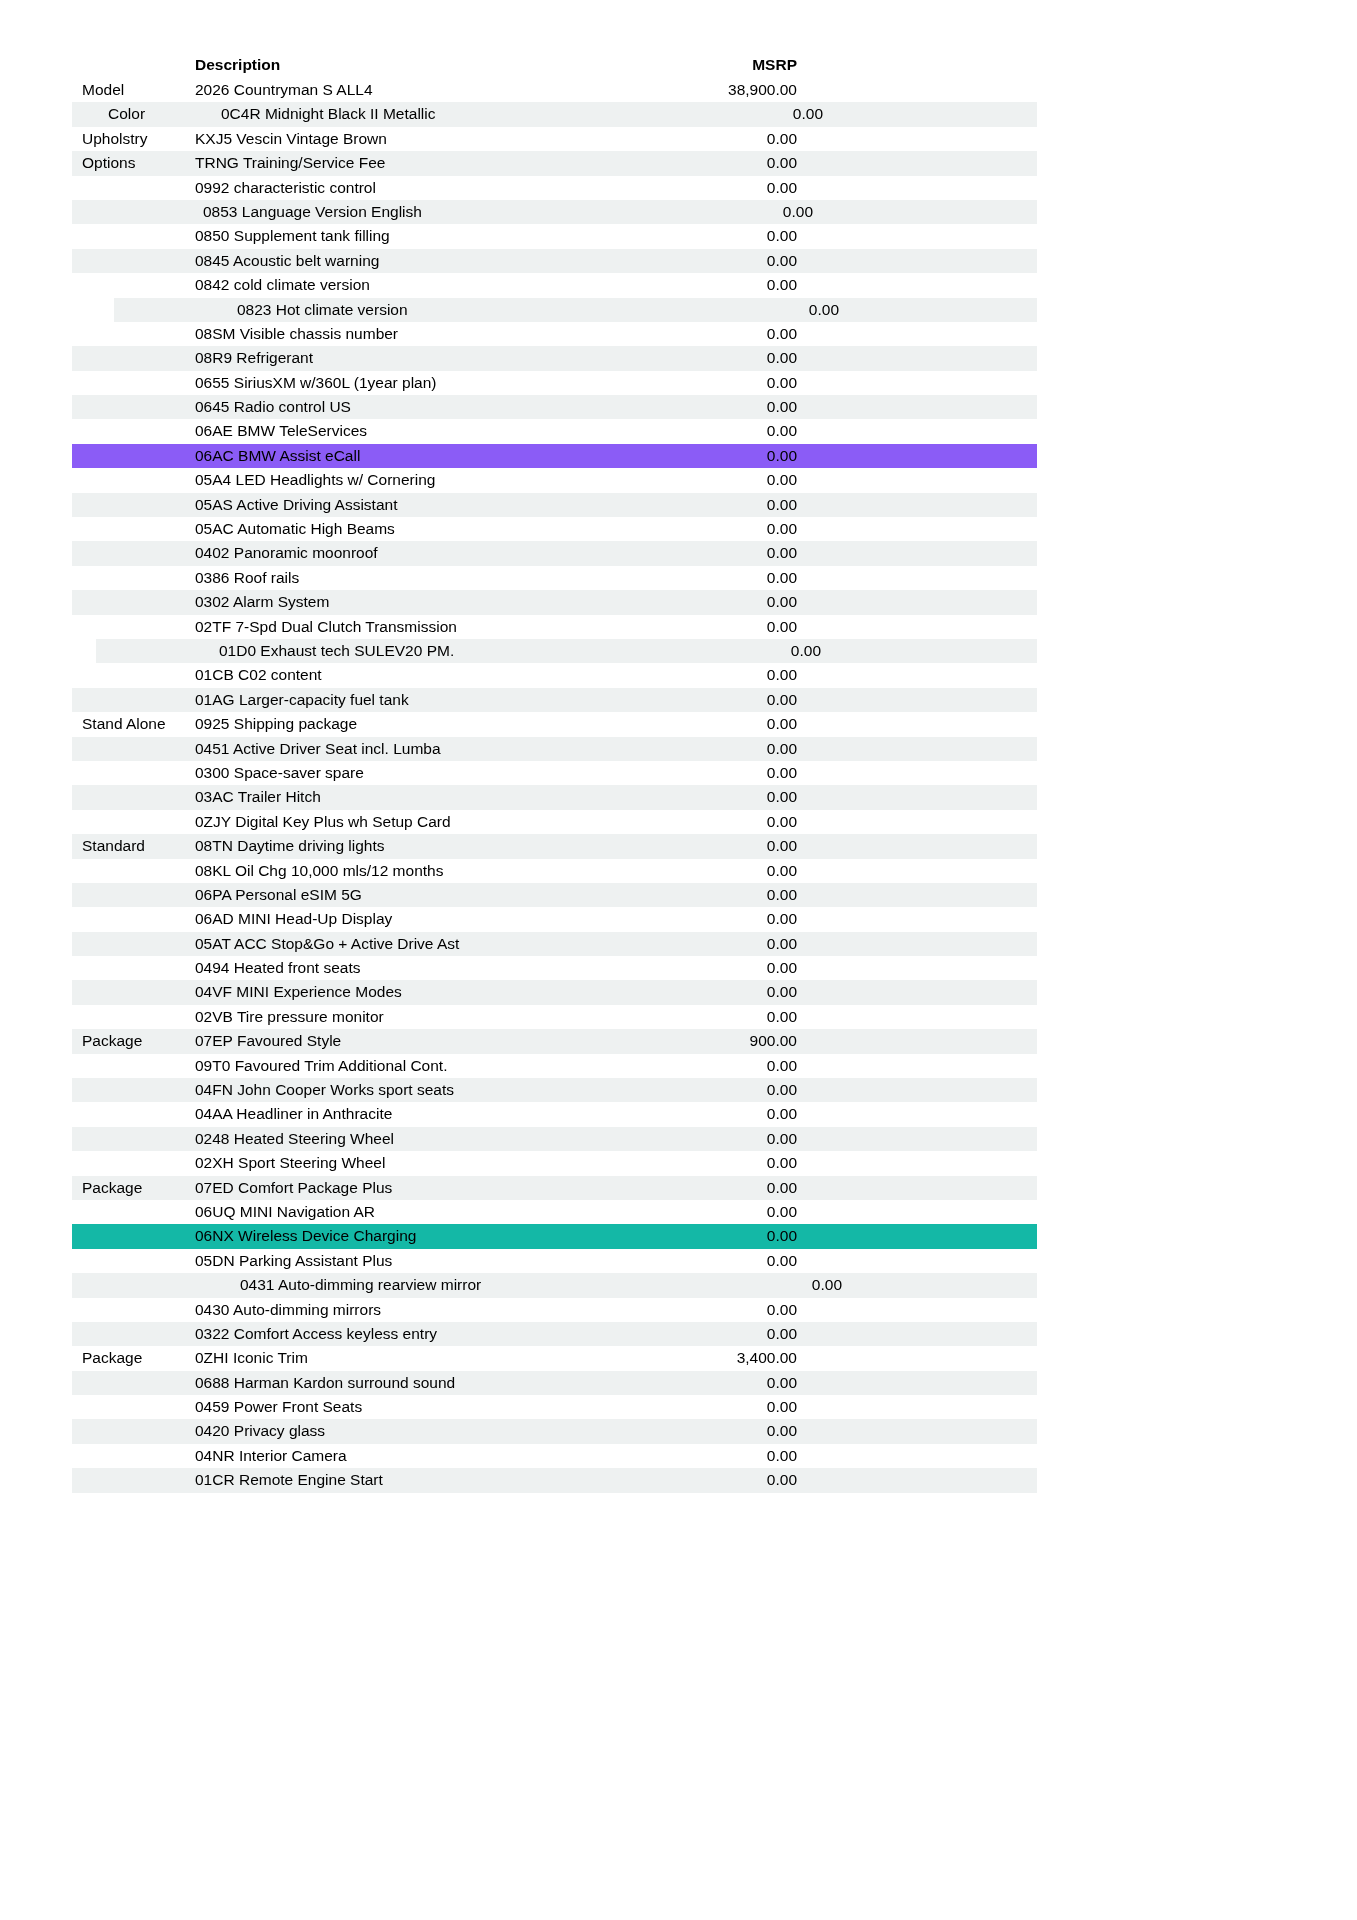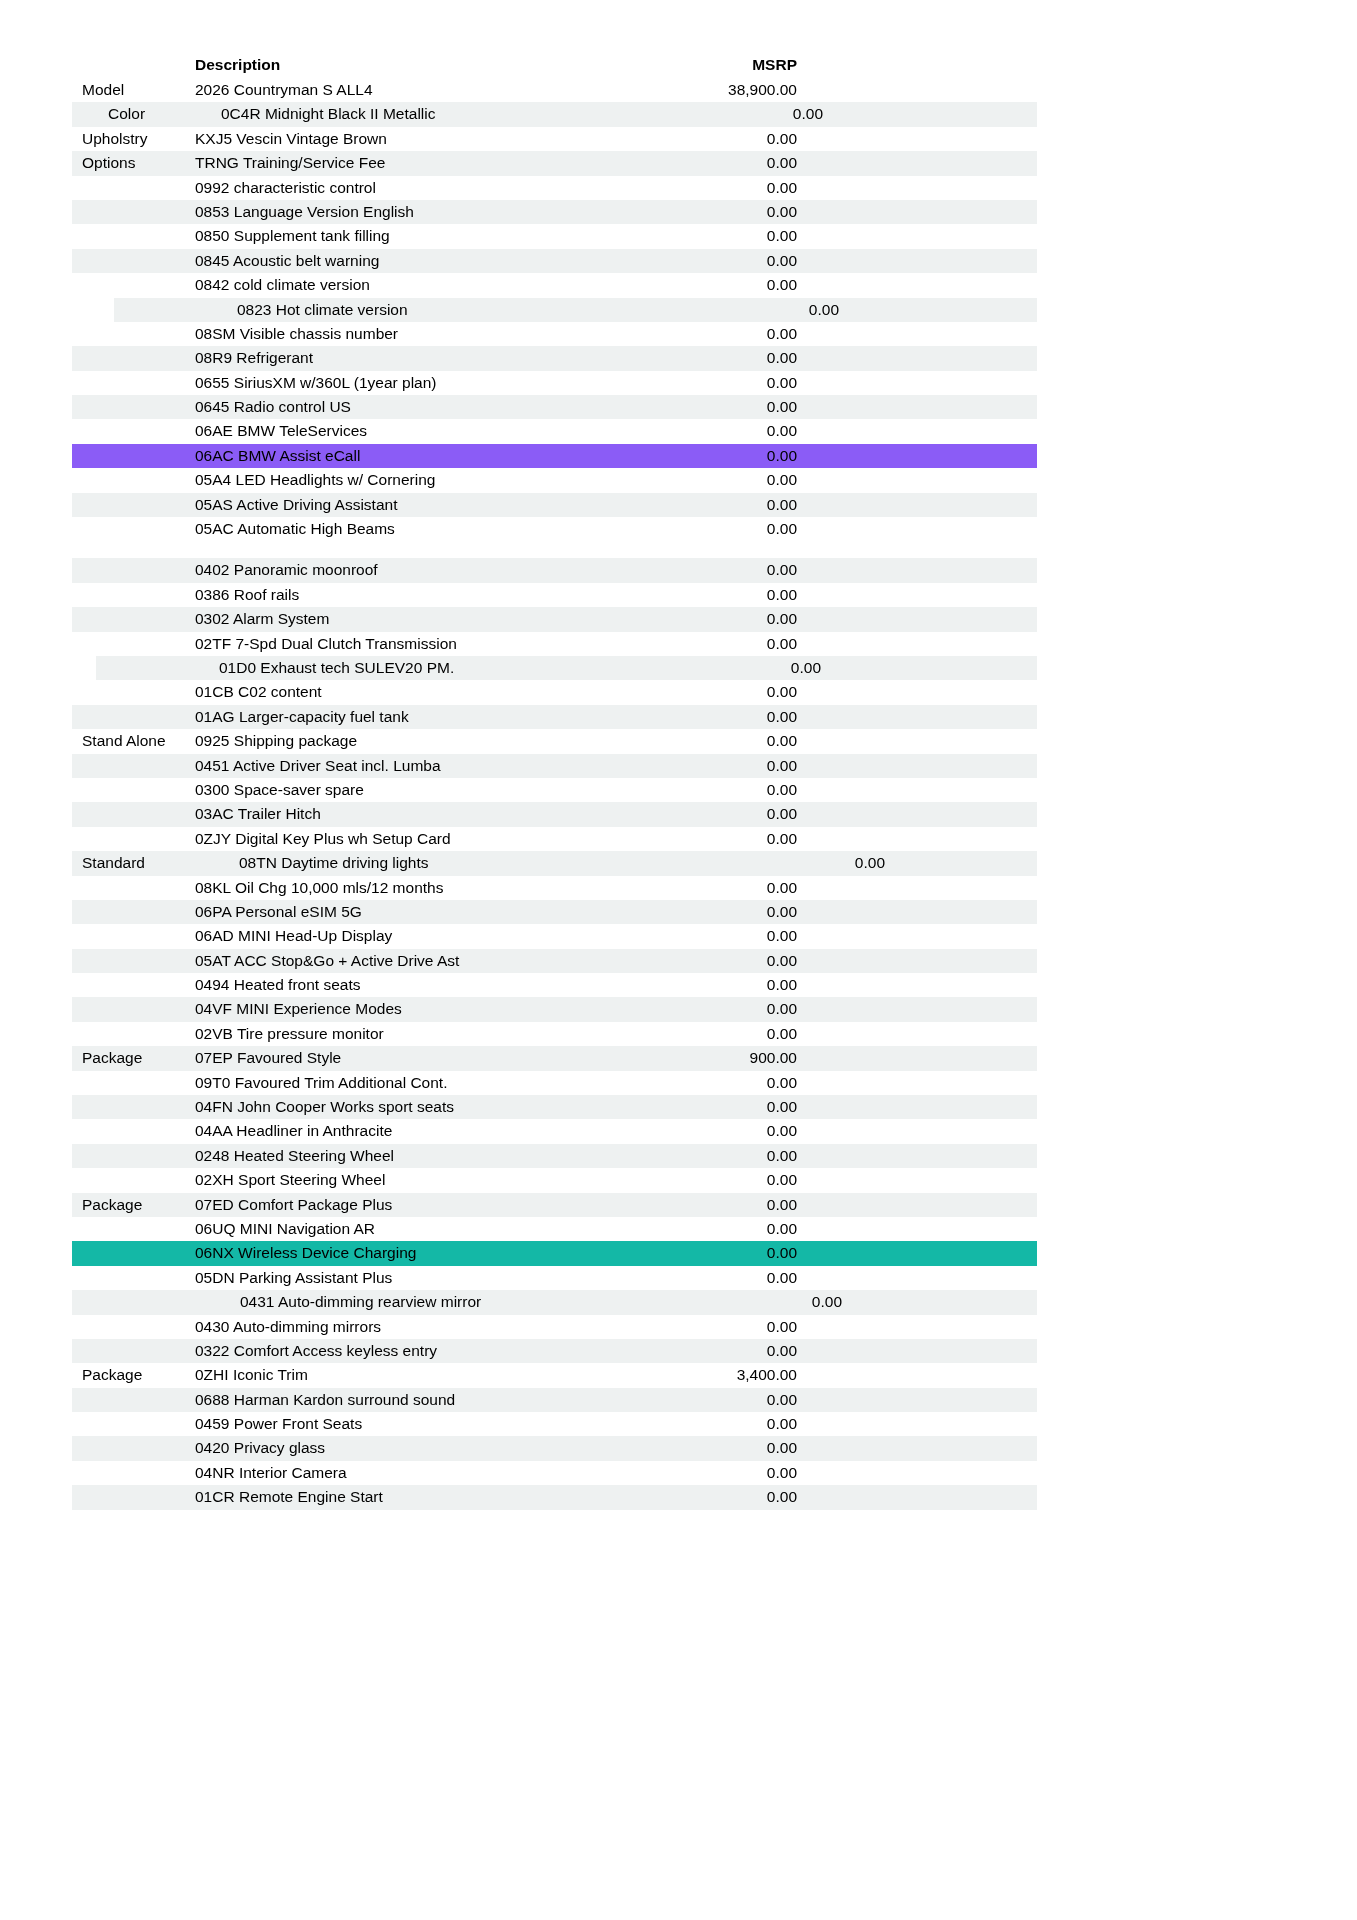--- a/index.html
+++ b/index.html
@@ -88,21 +88,21 @@
     <div></div>
   </div>
 
   <div class="row">
     <div class="cell-cat"></div>
     <div class="cell-desc">0992 characteristic control</div>
     <div class="cell-msrp">0.00</div>
     <div></div>
   </div>
 
-  <div class="row" style="background: rgb(238, 241, 241);">
+  <div class="row" style="background: rgb(238, 241, 241); gap: 8px;">
     <div class="cell-cat"></div>
     <div class="cell-desc">0853 Language Version English</div>
     <div class="cell-msrp">0.00</div>
     <div></div>
   </div>
 
   <div class="row">
     <div class="cell-cat"></div>
     <div class="cell-desc">0850 Supplement tank filling</div>
     <div class="cell-msrp">0.00</div>
@@ -186,21 +186,21 @@
     <div></div>
   </div>
 
   <div class="row">
     <div class="cell-cat"></div>
     <div class="cell-desc">05AC Automatic High Beams</div>
     <div class="cell-msrp">0.00</div>
     <div></div>
   </div>
 
-  <div class="row" style="background: rgb(238, 241, 241); margin-top: 17px;">
+  <div class="row" style="background: rgb(238, 241, 241);">
     <div class="cell-cat"></div>
     <div class="cell-desc">0402 Panoramic moonroof</div>
     <div class="cell-msrp">0.00</div>
     <div></div>
   </div>
 
   <div class="row">
     <div class="cell-cat"></div>
     <div class="cell-desc">0386 Roof rails</div>
     <div class="cell-msrp">0.00</div>
@@ -270,21 +270,21 @@
     <div></div>
   </div>
 
   <div class="row">
     <div class="cell-cat"></div>
     <div class="cell-desc">0ZJY Digital Key Plus wh Setup Card</div>
     <div class="cell-msrp">0.00</div>
     <div></div>
   </div>
 
-  <div class="row" style="background: rgb(238, 241, 241); gap: 44px;">
+  <div class="row" style="background: rgb(238, 241, 241);">
     <div class="cell-cat">Standard</div>
     <div class="cell-desc">08TN Daytime driving lights</div>
     <div class="cell-msrp">0.00</div>
     <div></div>
   </div>
 
   <div class="row">
     <div class="cell-cat"></div>
     <div class="cell-desc">08KL Oil Chg 10,000 mls/12 months</div>
     <div class="cell-msrp">0.00</div>

